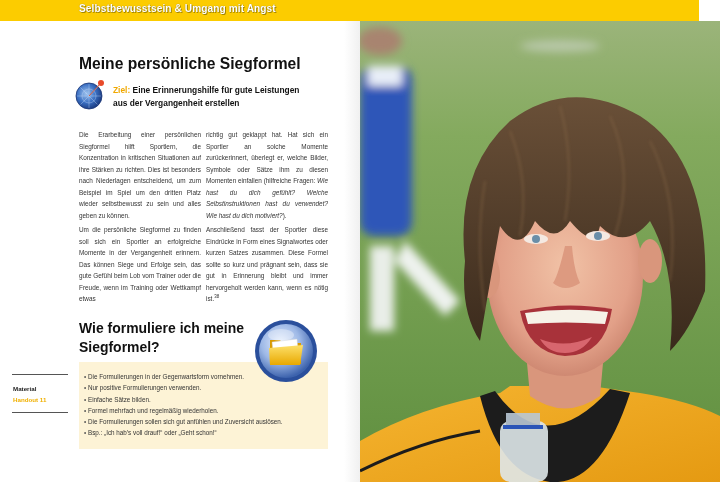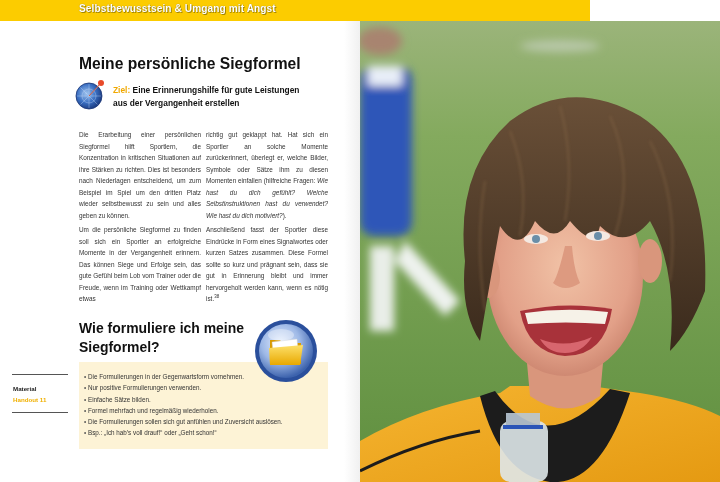--- a/index.html
+++ b/index.html
@@ -1,20 +1,20 @@
 <!DOCTYPE html>
 <html><head>
   <meta charset="utf-8">
   <style>
     * { margin: 0; padding: 0; box-sizing: border-box; }
     html, body { width: 720px; height: 482px; overflow: hidden; background: #ffffff; }
     body { position: relative; font-family: "Liberation Sans", sans-serif; color: #222; }
 
     .header-band {
-      position: absolute; left: 0; top: 0; width: 590px; height: 21px;
+      position: absolute; left: 0; top: 0; width: 699px; height: 21px;
       background: #fccc00;
     }
     .header-title {
       position: absolute; left: 79px; top: 2px;
       font-family: "Liberation Sans", sans-serif; font-weight: bold; font-size: 11.5px;
       color: #ffffff; letter-spacing: 0.1px;
       text-shadow: 0 0 1px #8a7000, 1px 1px 0 #a88a00;
       transform: scaleX(0.88); transform-origin: left top;
     }
 

